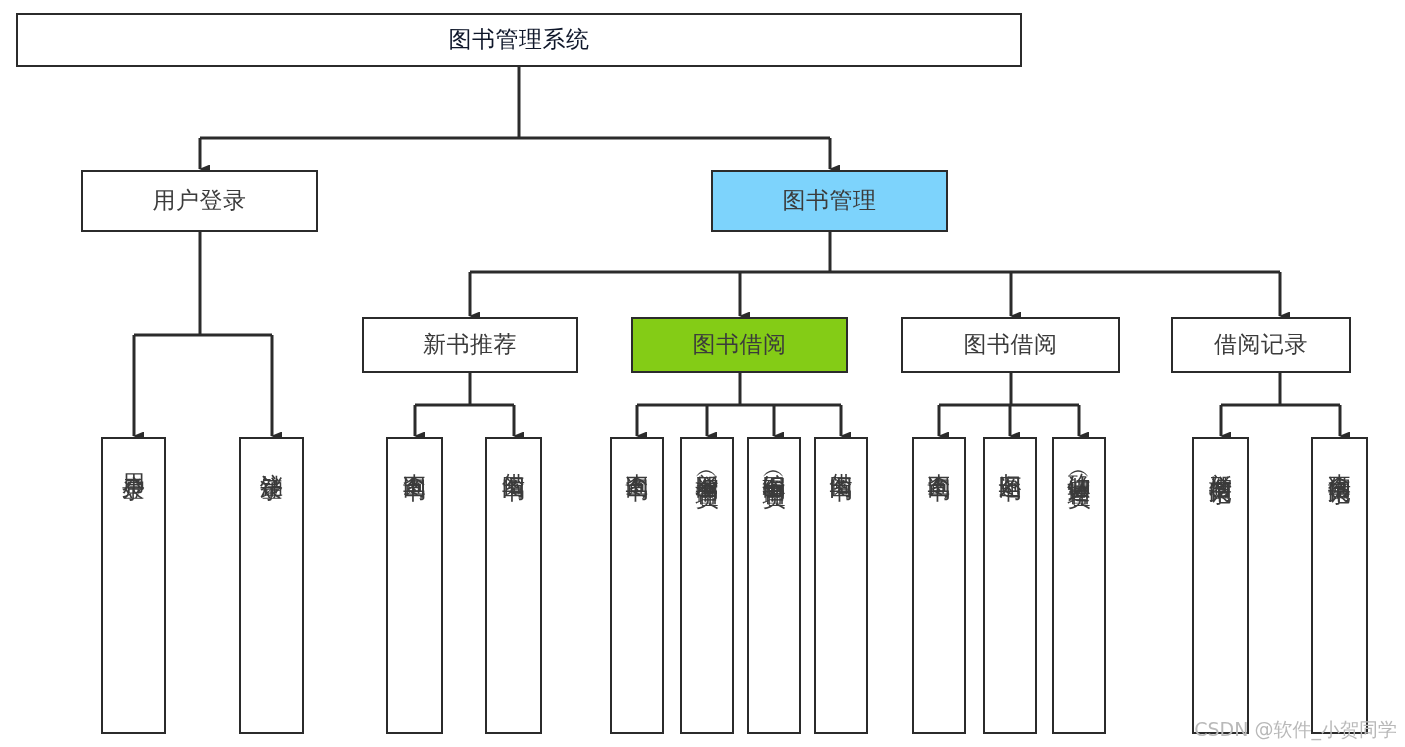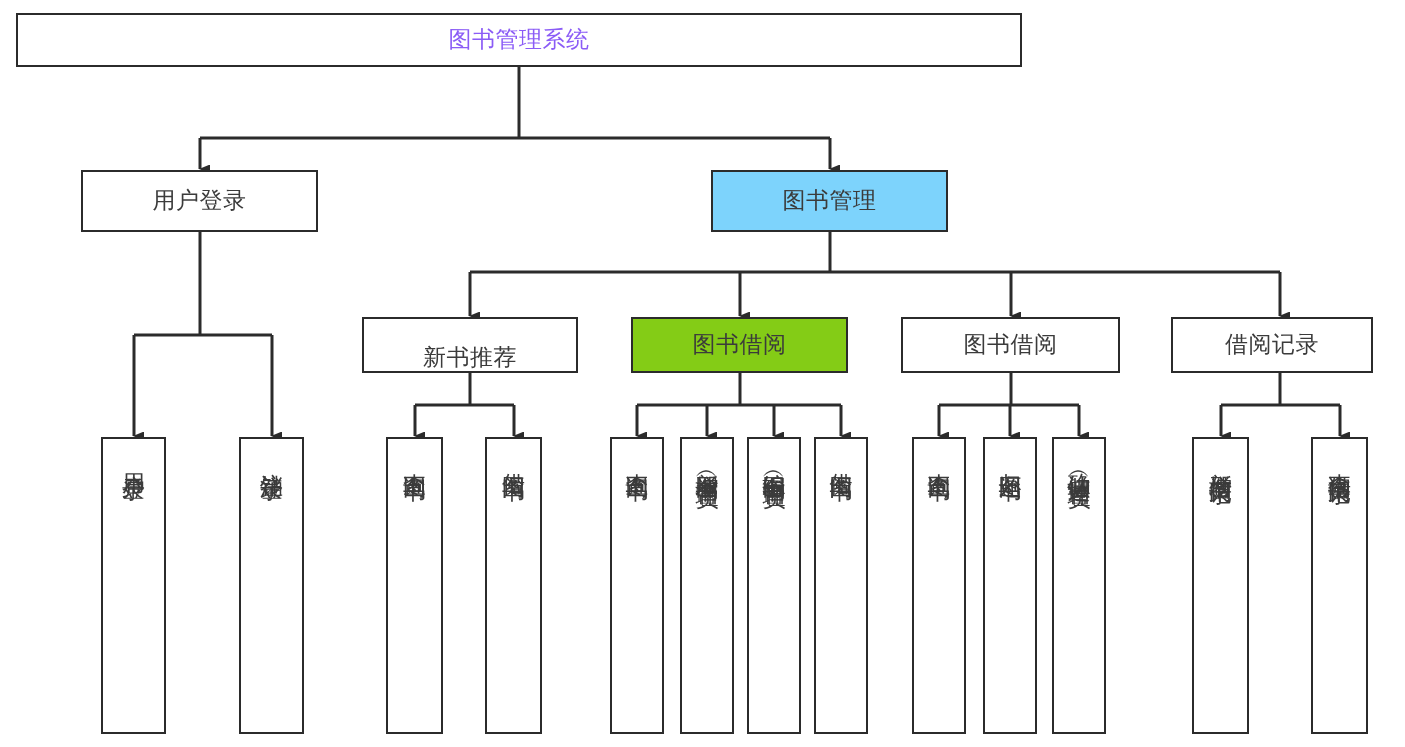--- a/index.html
+++ b/index.html
@@ -112,38 +112,38 @@
         <path d="M1079,405 L1079,436" marker-end="url(#arrowhead)"></path>
         <path d="M1280,373 L1280,405"></path>
         <path d="M1221,405 L1340,405"></path>
         <path d="M1221,405 L1221,436" marker-end="url(#arrowhead)"></path>
         <path d="M1340,405 L1340,436" marker-end="url(#arrowhead)"></path>
       </g>
   </svg>
 
   <div id="nodes-group">
       <div class="node horizontal" style="left: 16px; top: 13px; width: 1006px; height: 54px; border-color: rgb(43, 43, 43); background: rgb(255, 255, 255);">
-        <span class="node-label" style="color: #8b5cf6;">图书管理系统</span>
+        <span class="node-label" style="color: #0f172a;">图书管理系统</span>
       </div>
       <div class="node horizontal" style="left: 81px; top: 170px; width: 237px; height: 62px; border-color: rgb(43, 43, 43); background: rgb(255, 255, 255);">
         <span class="node-label" style="color: rgb(59, 59, 59);">用户登录</span>
       </div>
       <div class="node horizontal" style="left: 711px; top: 170px; width: 237px; height: 62px; border-color: rgb(43, 43, 43); background: #7dd3fc;">
         <span class="node-label" style="color: rgb(59, 59, 59);">图书管理</span>
       </div>
-      <div class="node horizontal" style="left: 362px; top: 317px; width: 216px; height: 56px; border-color: rgb(43, 43, 43); background: rgb(255, 255, 255); align-items: flex-end;">
+      <div class="node horizontal" style="left: 362px; top: 317px; width: 216px; height: 56px; border-color: rgb(43, 43, 43); background: rgb(255, 255, 255);">
         <span class="node-label" style="color: rgb(59, 59, 59);">新书推荐</span>
       </div>
       <div class="node horizontal" style="left: 631px; top: 317px; width: 217px; height: 56px; border-color: rgb(43, 43, 43); background: #84cc16;">
         <span class="node-label" style="color: rgb(59, 59, 59);">图书借阅</span>
       </div>
       <div class="node horizontal" style="left: 901px; top: 317px; width: 219px; height: 56px; border-color: rgb(43, 43, 43); background: rgb(255, 255, 255);">
         <span class="node-label" style="color: rgb(59, 59, 59);">图书借阅</span>
       </div>
-      <div class="node horizontal" style="left: 1171px; top: 317px; width: 202px; height: 56px; border-color: rgb(43, 43, 43); background: rgb(255, 255, 255);">
+      <div class="node horizontal" style="left: 1171px; top: 317px; width: 180px; height: 56px; border-color: rgb(43, 43, 43); background: rgb(255, 255, 255);">
         <span class="node-label" style="color: rgb(59, 59, 59);">借阅记录</span>
       </div>
       <div class="node vertical" style="left: 101px; top: 437px; width: 65px; height: 297px; border-color: rgb(43, 43, 43); background: rgb(255, 255, 255);">
         <span class="node-label" style="color: rgb(59, 59, 59);">用户登录</span>
       </div>
       <div class="node vertical" style="left: 239px; top: 437px; width: 65px; height: 297px; border-color: rgb(43, 43, 43); background: rgb(255, 255, 255);">
         <span class="node-label" style="color: rgb(59, 59, 59);">注销登录</span>
       </div>
       <div class="node vertical" style="left: 386px; top: 437px; width: 57px; height: 297px; border-color: rgb(43, 43, 43); background: rgb(255, 255, 255);">
         <span class="node-label" style="color: rgb(59, 59, 59);">查询图书</span>
@@ -173,14 +173,15 @@
         <span class="node-label" style="color: rgb(59, 59, 59);">确认归还（管理员）</span>
       </div>
       <div class="node vertical" style="left: 1192px; top: 437px; width: 57px; height: 297px; border-color: rgb(43, 43, 43); background: rgb(255, 255, 255);">
         <span class="node-label" style="color: rgb(59, 59, 59);">新增借阅记录</span>
       </div>
       <div class="node vertical" style="left: 1311px; top: 437px; width: 57px; height: 297px; border-color: rgb(43, 43, 43); background: rgb(255, 255, 255);">
         <span class="node-label" style="color: rgb(59, 59, 59);">查询借阅记录</span>
       </div>
     </div>
 
+  <div id="watermark">CSDN @软件_小贺同学</div>
 
 </div>
 
 </body></html>

